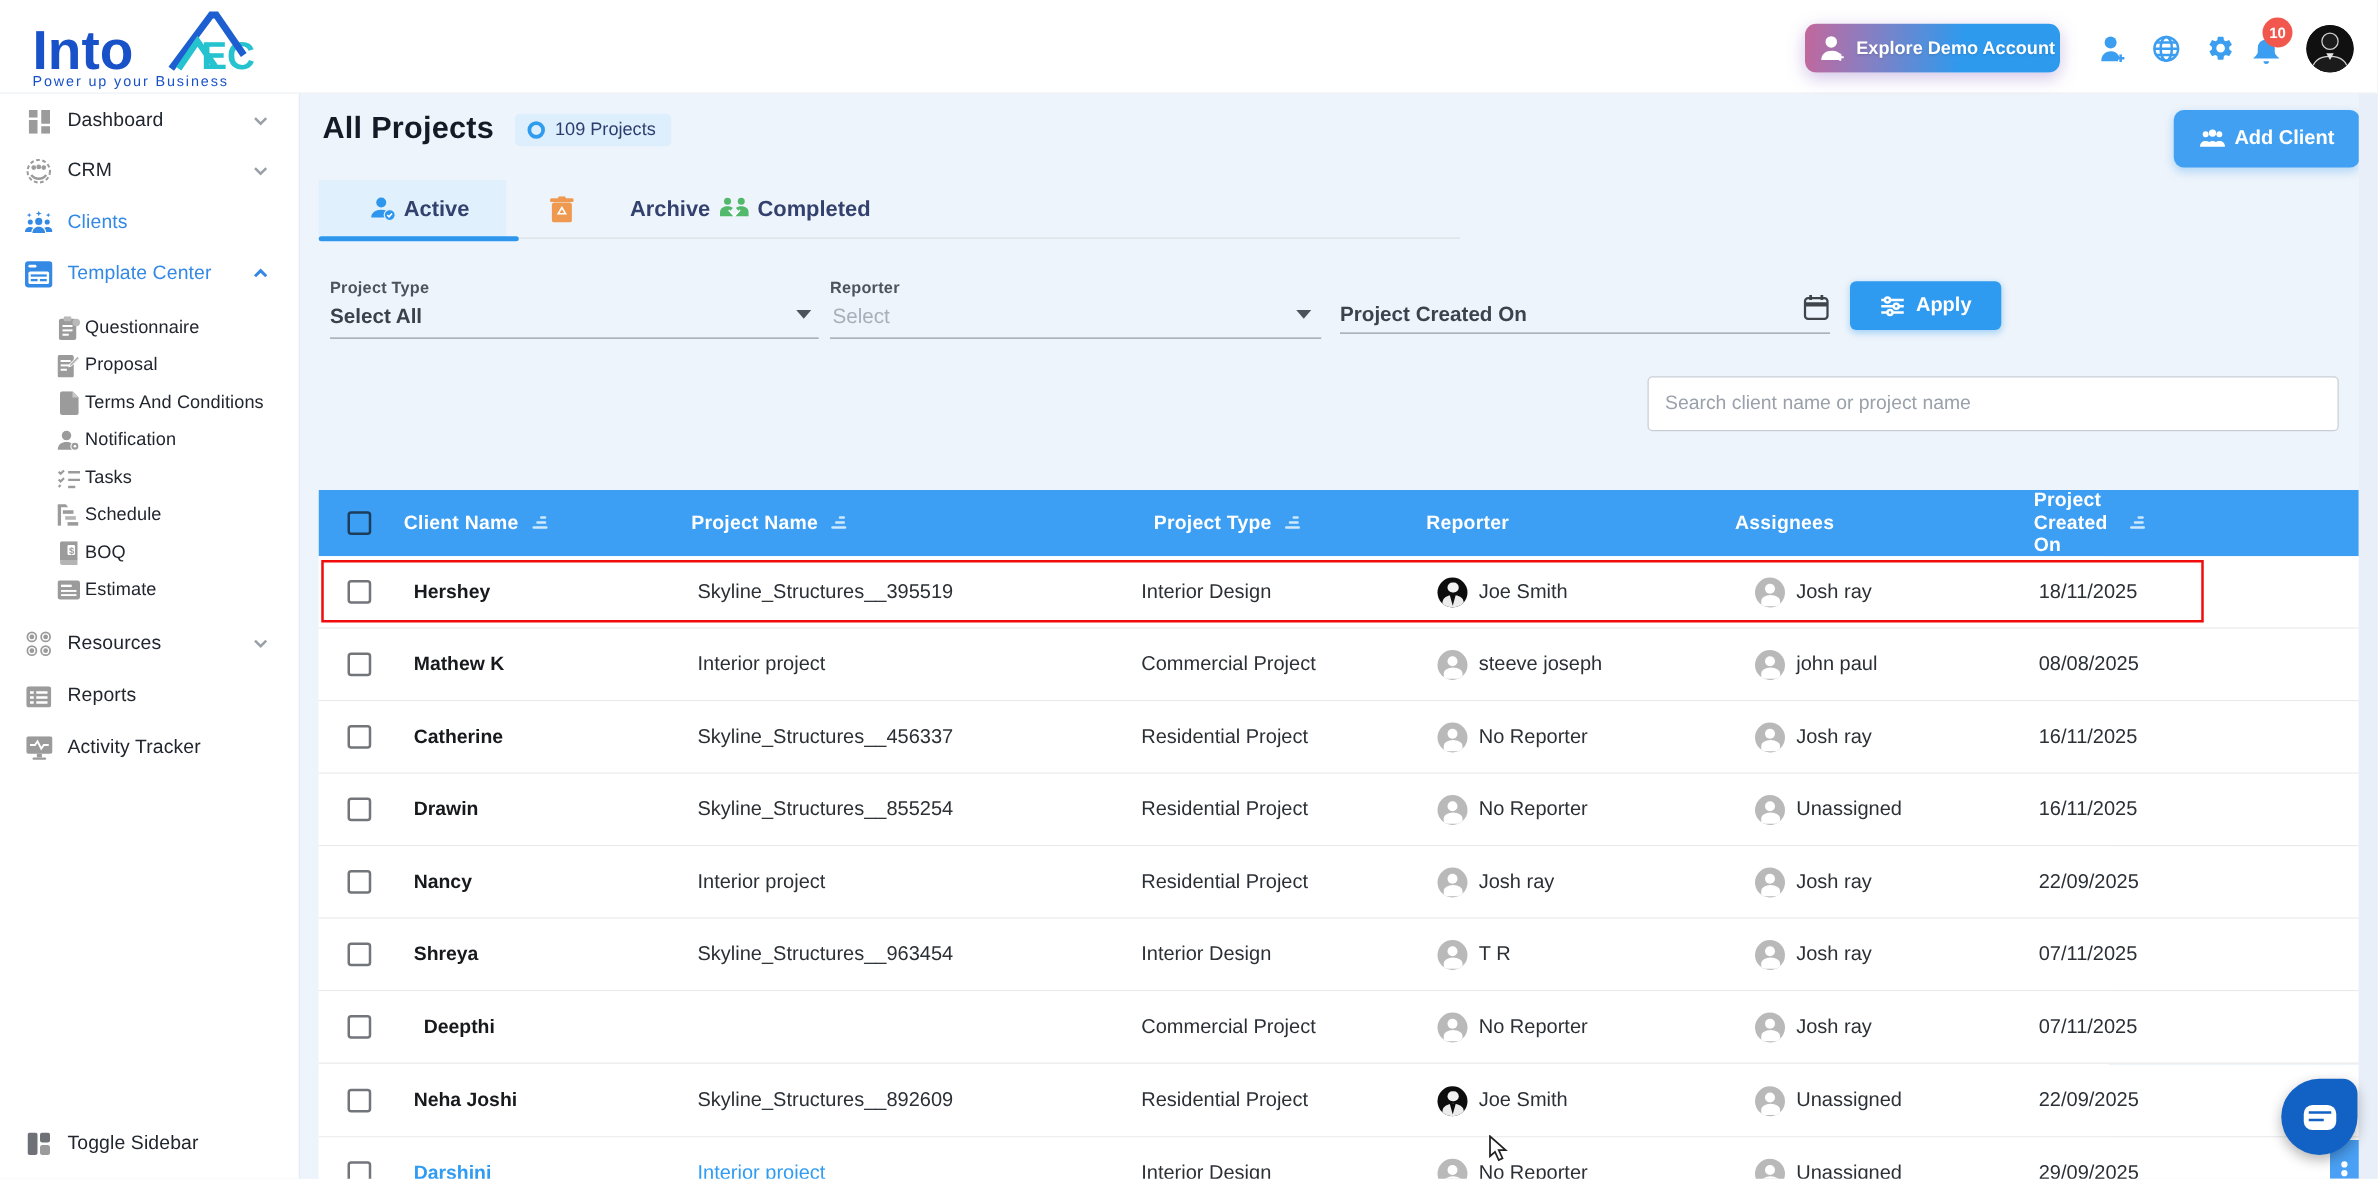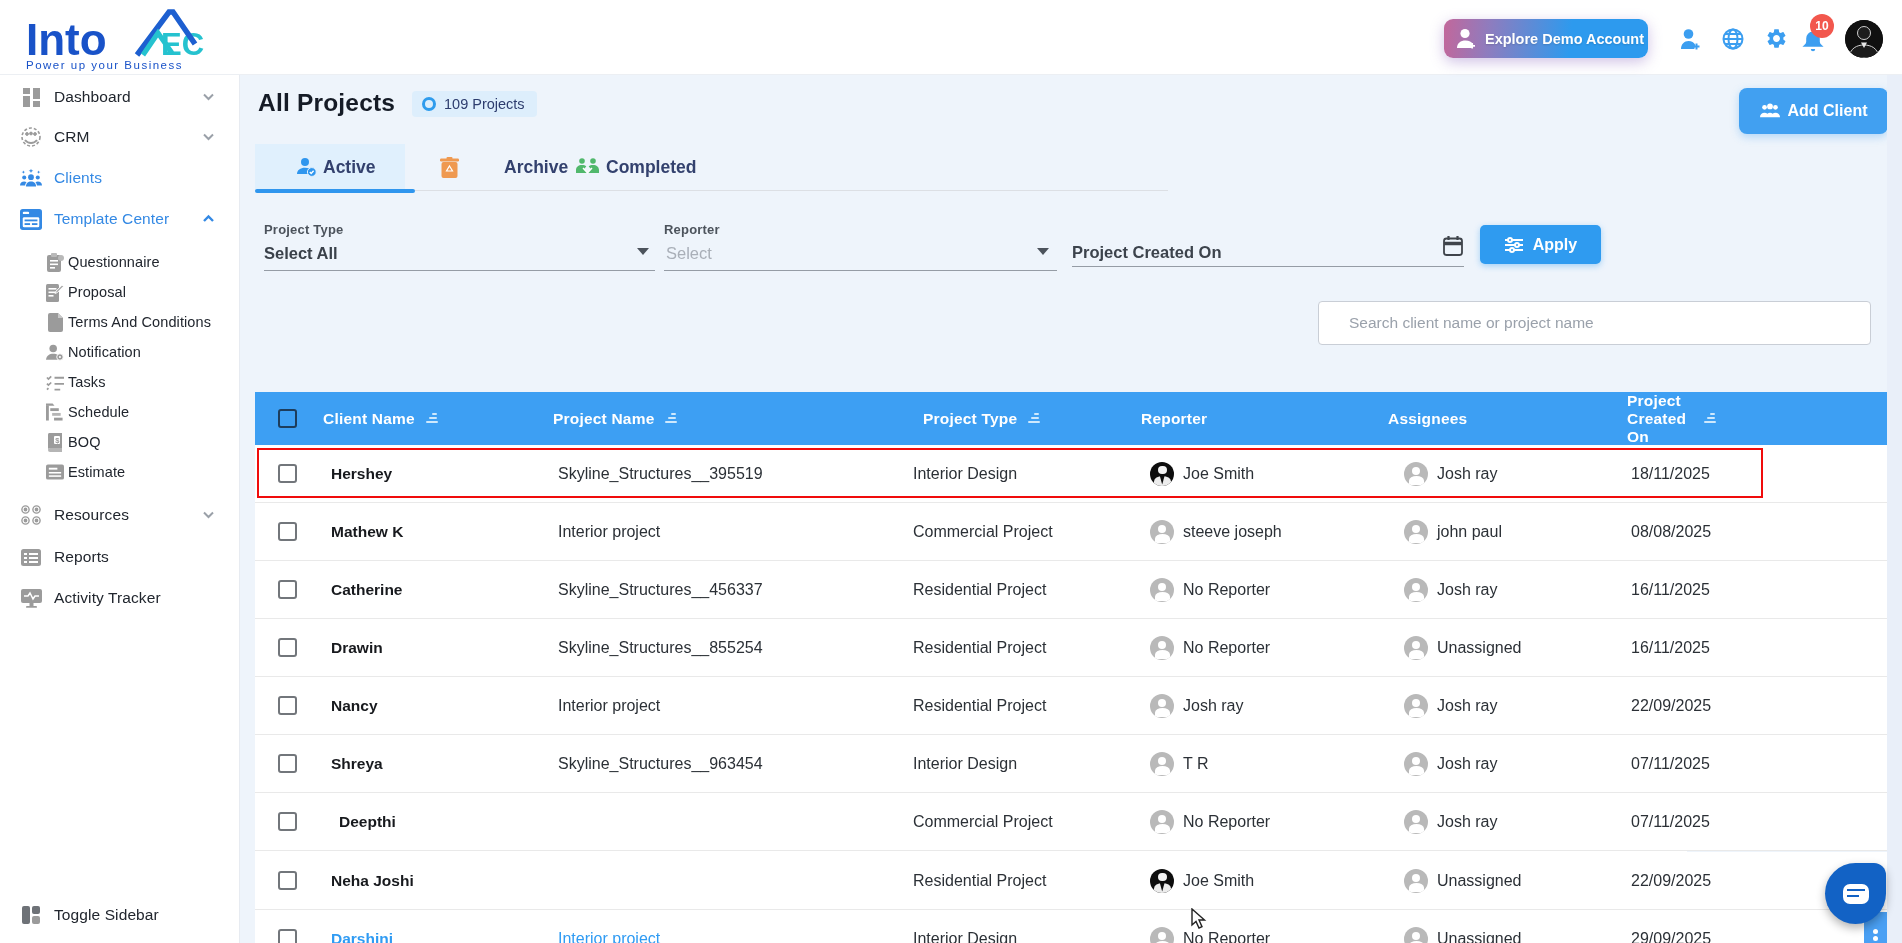--- a/index.html
+++ b/index.html
@@ -48,21 +48,21 @@
 
 .flabel { font-size:13px; font-weight:bold; color:#4c535c; letter-spacing:.2px;}
 .fvalue { font-size:16.5px; color:#3c434c; font-weight:bold; }
 .fplace { font-size:16.5px; color:#a9afb8; }
 .funder { height:1px; background:#959ca5; }
 .caret { width:0; height:0; border-left:6px solid transparent; border-right:6px solid transparent; border-top:7px solid #4c535c; }
 #applyBtn { left:1480px; top:225px; width:121px; height:39px; background:#2f9bf0; border-radius:5px;
   color:#fff; font-weight:bold; font-size:16px; display:flex; align-items:center; justify-content:center; gap:9px;
   box-shadow:0 2px 6px rgba(47,155,240,.4);}
 #search { left:1318px; top:301px; width:553px; height:44px; background:#fff; border:1px solid #c9ced6; border-radius:4px;
-  display:flex; align-items:center; padding-left:30px; font-size:15.5px; color:#9aa1ab; }
+  display:flex; align-items:center; padding-left:13px; font-size:15.5px; color:#9aa1ab; }
 
 
 #tableWrap { left:255px; top:392px; width:1432px; height:551px; background:#fff; }
 #thead { position:absolute; left:0; top:0; width:1632px; height:53px; background:#3d9ff3; }
 .th { position:absolute; top:0; height:53px; display:flex; align-items:center; color:#fff; font-size:15.5px; font-weight:bold; letter-spacing:.2px;}
 .row { position:absolute; left:0; width:1632px; height:58px; border-bottom:1px solid #e9e9e9; background:#fff;}
 .cell { position:absolute; top:0; height:58px; display:flex; align-items:center; font-size:16px; color:#2b3036; }
 .cname { font-weight:bold; color:#17191d; font-size:15.5px;}
 .ckbox { position:absolute; left:23px; top:19px; width:19px; height:19px; border:2px solid #72767b; border-radius:3px; background:#fff;}
 #hckbox { position:absolute; left:23px; top:17px; width:19px; height:19px; border:2px solid #1d3d5c; border-radius:3px; }
@@ -540,20 +540,21 @@
     <span class="ckbox"></span>
     <span class="cell cname" style="left:84px;">Deepthi</span>
     <span class="cell" style="left:658px">Commercial Project</span>
     <span class="cell" style="left:895px"><span class="gav"></span>No Reporter</span>
     <span class="cell" style="left:1149px"><span class="gav"></span>Josh ray</span>
     <span class="cell" style="left:1376px">07/11/2025</span>
   </div>
       <div class="row" style="top:460px">
     <span class="ckbox"></span>
     <span class="cell cname" style="left:76px;">Neha Joshi</span>
+    <span class="cell" style="left:303px;">Skyline_Structures__892609</span>
     <span class="cell" style="left:658px">Residential Project</span>
     <span class="cell" style="left:895px"><span class="bav">
             <i></i>
           </span>Joe Smith</span>
     <span class="cell" style="left:1149px"><span class="gav"></span>Unassigned</span>
     <span class="cell" style="left:1376px">22/09/2025</span>
   </div>
       <div class="row" style="top:518px">
     <span class="ckbox"></span>
     <span class="cell cname" style="left:76px;color:#2f9bf3;">Darshini</span>

